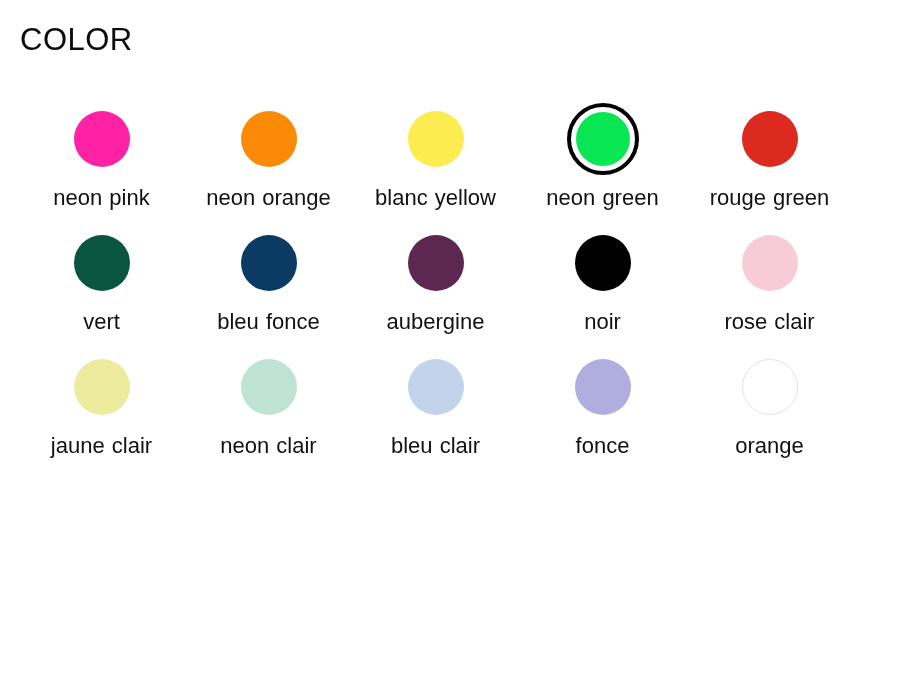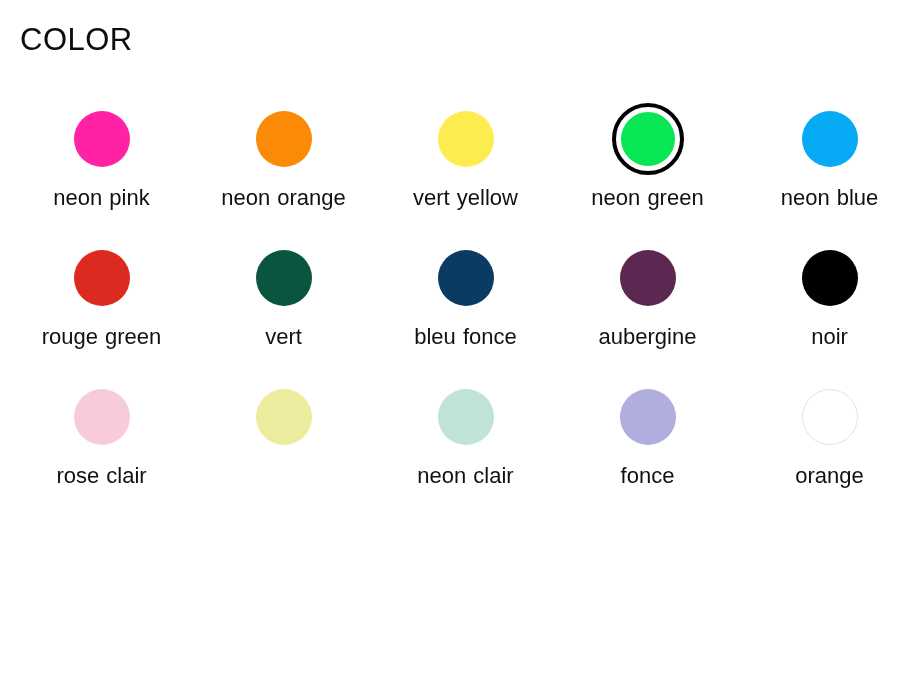--- a/index.html
+++ b/index.html
@@ -35,21 +35,20 @@
 
   .swatch-grid {
     position: absolute;
     left: 18px;
     top: 88px;
     width: 888px;
     display: grid;
     grid-template-columns: repeat(5, 167px);
     row-gap: 0px;
     column-gap: 0px;
-    gap: 15px;
   }
 
   .swatch-cell {
     width: 167px;
     display: flex;
     flex-direction: column;
     align-items: center;
     padding-top: 15px;
     box-sizing: border-box;
     cursor: pointer;
@@ -112,33 +111,27 @@
       <div class="swatch-cell">
         <div class="swatch-dot-wrap">
           <div class="swatch-dot" style="background: rgb(251, 139, 7);"></div>
         </div>
         <div class="swatch-label">neon orange</div>
       </div>
       <div class="swatch-cell">
         <div class="swatch-dot-wrap">
           <div class="swatch-dot" style="background: rgb(252, 236, 79);"></div>
         </div>
-        <div class="swatch-label">vert yellow</div>
+        <div class="swatch-label">blanc yellow</div>
       </div>
       <div class="swatch-cell is-selected" aria-selected="true">
         <div class="swatch-dot-wrap" style="border-color: rgb(0, 0, 0);">
           <div class="swatch-dot" style="background: rgb(8, 230, 83);"></div>
         </div>
         <div class="swatch-label">neon green</div>
-      </div>
-      <div class="swatch-cell">
-        <div class="swatch-dot-wrap">
-          <div class="swatch-dot" style="background: rgb(6, 170, 245);"></div>
-        </div>
-        <div class="swatch-label">neon blue</div>
       </div>
       <div class="swatch-cell">
         <div class="swatch-dot-wrap">
           <div class="swatch-dot" style="background: rgb(220, 42, 33);"></div>
         </div>
         <div class="swatch-label">rouge green</div>
       </div>
       <div class="swatch-cell">
         <div class="swatch-dot-wrap">
           <div class="swatch-dot" style="background: rgb(10, 85, 63);"></div>
@@ -166,26 +159,33 @@
       <div class="swatch-cell">
         <div class="swatch-dot-wrap">
           <div class="swatch-dot" style="background: rgb(247, 203, 216);"></div>
         </div>
         <div class="swatch-label">rose clair</div>
       </div>
       <div class="swatch-cell">
         <div class="swatch-dot-wrap">
           <div class="swatch-dot" style="background: rgb(237, 235, 158);"></div>
         </div>
+        <div class="swatch-label">jaune clair</div>
       </div>
       <div class="swatch-cell">
         <div class="swatch-dot-wrap">
           <div class="swatch-dot" style="background: rgb(191, 227, 213);"></div>
         </div>
         <div class="swatch-label">neon clair</div>
+      </div>
+      <div class="swatch-cell">
+        <div class="swatch-dot-wrap">
+          <div class="swatch-dot" style="background: rgb(195, 211, 236);"></div>
+        </div>
+        <div class="swatch-label">bleu clair</div>
       </div>
       <div class="swatch-cell">
         <div class="swatch-dot-wrap">
           <div class="swatch-dot" style="background: rgb(176, 174, 222);"></div>
         </div>
         <div class="swatch-label">fonce</div>
       </div>
       <div class="swatch-cell">
         <div class="swatch-dot-wrap">
           <div class="swatch-dot" style="background: rgb(255, 255, 255); border: 1px solid rgb(226, 226, 226);"></div>

